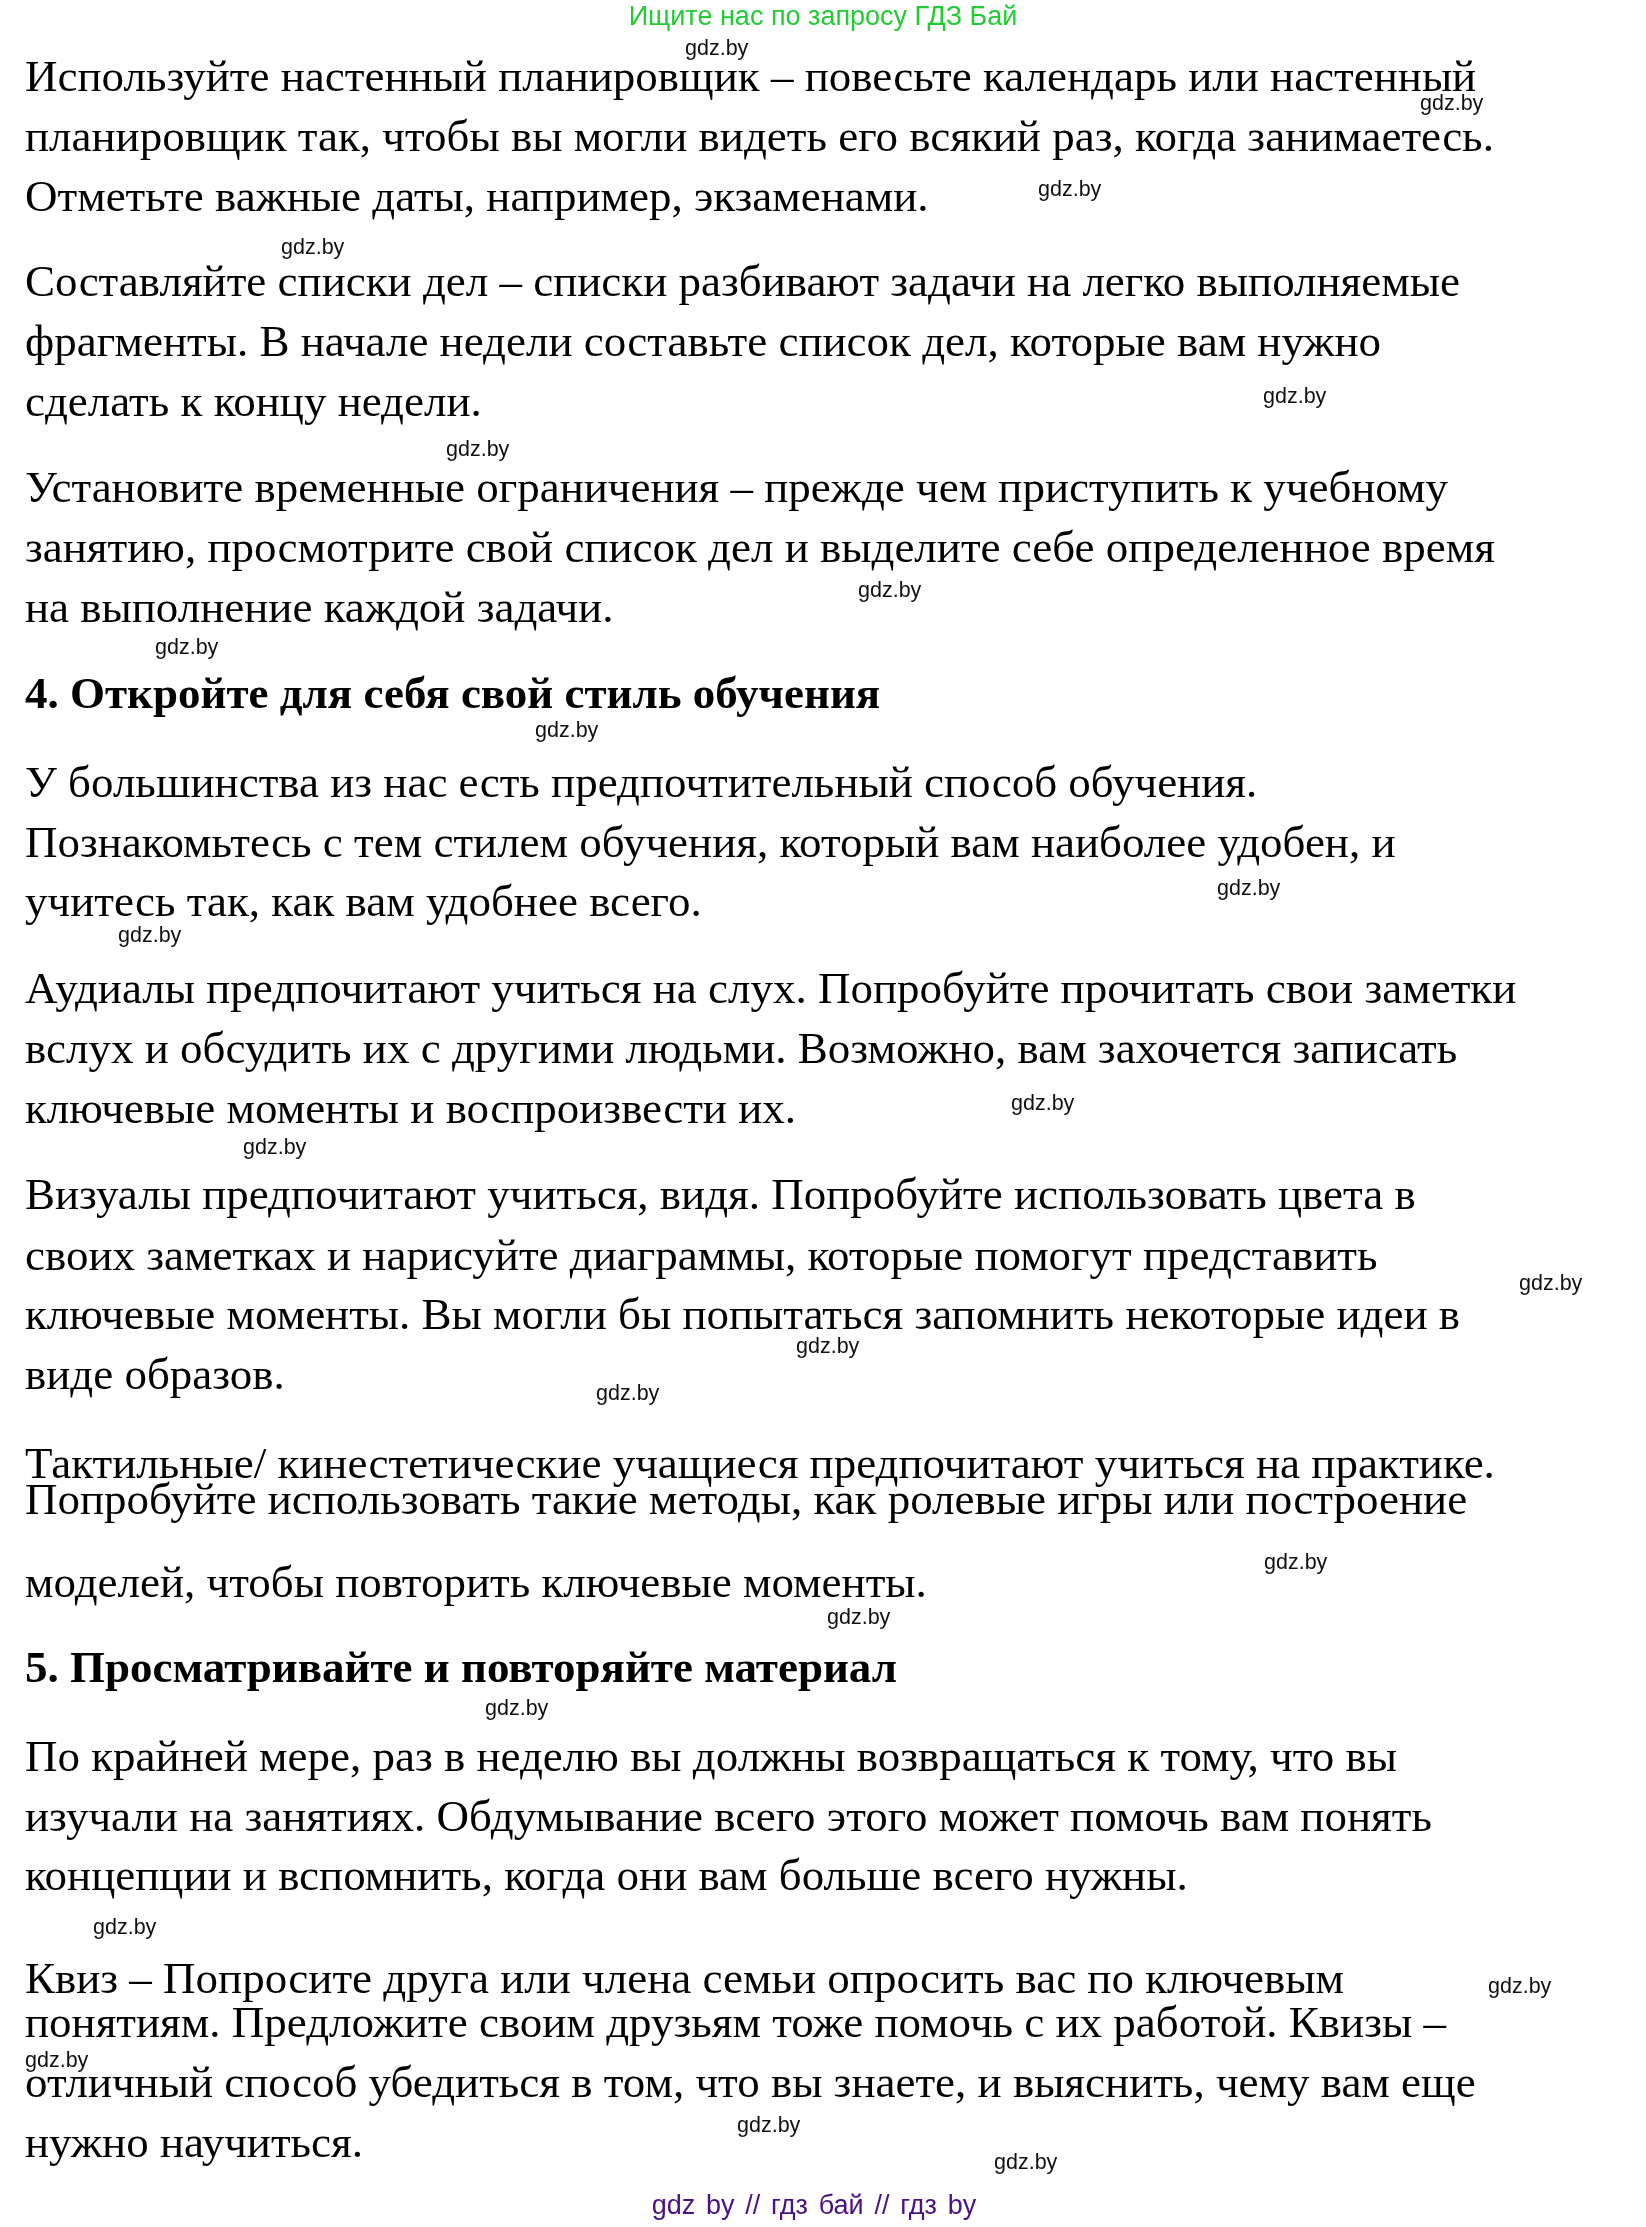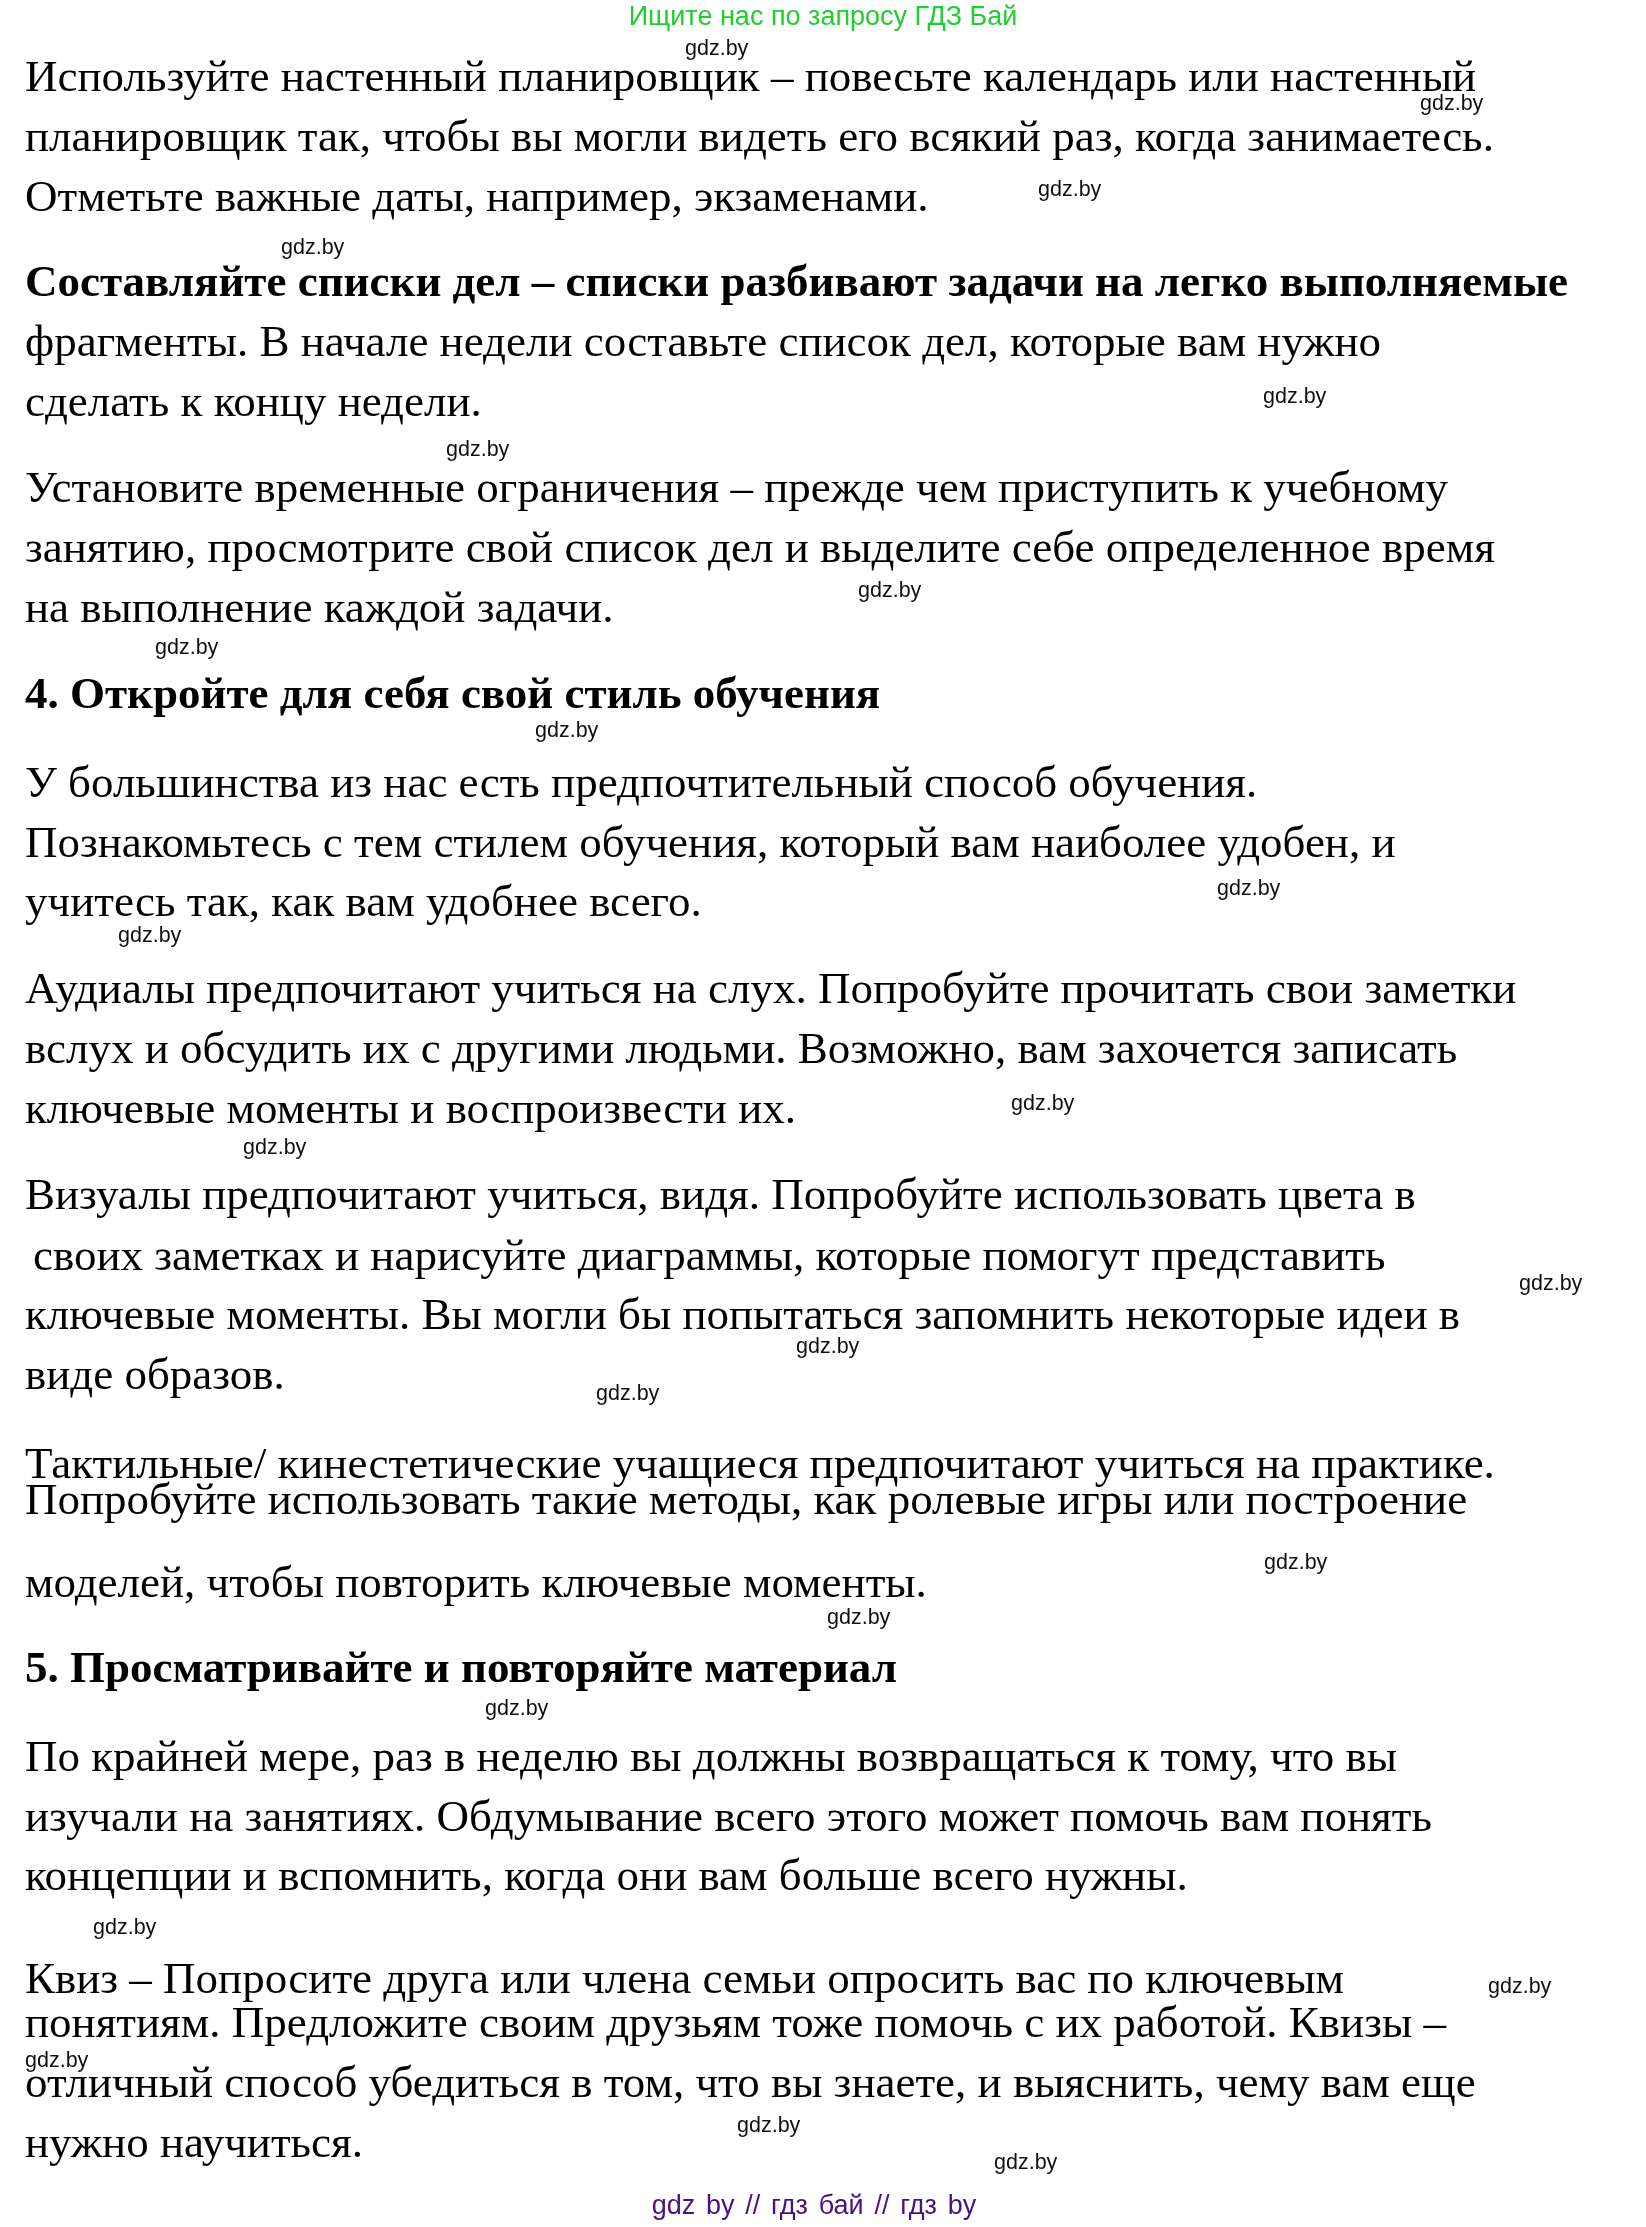--- a/index.html
+++ b/index.html
@@ -27,35 +27,35 @@
 </style>
 </head>
 <body>
 
 <div class="header">Ищите нас по запросу ГДЗ Бай</div>
 
 <div id="content">
     <div class="line" style="top: 51px;">Используйте настенный планировщик – повесьте календарь или настенный</div>
     <div class="line" style="top: 111px;">планировщик так, чтобы вы могли видеть его всякий раз, когда занимаетесь.</div>
     <div class="line" style="top: 171px;">Отметьте важные даты, например, экзаменами.</div>
-    <div class="line" style="top: 256px; font-weight: bold;">Составляйте списки дел – списки разбивают задачи на легко выполняемые</div>
+    <div class="line" style="top: 256px;">Составляйте списки дел – списки разбивают задачи на легко выполняемые</div>
     <div class="line" style="top: 316px;">фрагменты. В начале недели составьте список дел, которые вам нужно</div>
     <div class="line" style="top: 376px;">сделать к концу недели.</div>
     <div class="line" style="top: 462px;">Установите временные ограничения – прежде чем приступить к учебному</div>
     <div class="line" style="top: 522px;">занятию, просмотрите свой список дел и выделите себе определенное время</div>
     <div class="line" style="top: 582px;">на выполнение каждой задачи.</div>
     <div class="line heading" style="top: 668px;">4. Откройте для себя свой стиль обучения</div>
     <div class="line" style="top: 757px;">У большинства из нас есть предпочтительный способ обучения.</div>
     <div class="line" style="top: 817px;">Познакомьтесь с тем стилем обучения, который вам наиболее удобен, и</div>
     <div class="line" style="top: 876px;">учитесь так, как вам удобнее всего.</div>
     <div class="line" style="top: 963px;">Аудиалы предпочитают учиться на слух. Попробуйте прочитать свои заметки</div>
     <div class="line" style="top: 1023px;">вслух и обсудить их с другими людьми. Возможно, вам захочется записать</div>
     <div class="line" style="top: 1083px;">ключевые моменты и воспроизвести их.</div>
     <div class="line" style="top: 1169px;">Визуалы предпочитают учиться, видя. Попробуйте использовать цвета в</div>
-    <div class="line" style="top: 1230px; margin-left: 8px;">своих заметках и нарисуйте диаграммы, которые помогут представить</div>
+    <div class="line" style="top: 1230px;">своих заметках и нарисуйте диаграммы, которые помогут представить</div>
     <div class="line" style="top: 1289px;">ключевые моменты. Вы могли бы попытаться запомнить некоторые идеи в</div>
     <div class="line" style="top: 1349px;">виде образов.</div>
     <div class="line" style="top: 1438px;">Тактильные/ кинестетические учащиеся предпочитают учиться на практике.</div>
     <div class="line" style="top: 1474px; text-align: center;">Попробуйте использовать такие методы, как ролевые игры или построение</div>
     <div class="line" style="top: 1557px;">моделей, чтобы повторить ключевые моменты.</div>
     <div class="line heading" style="top: 1642px;">5. Просматривайте и повторяйте материал</div>
     <div class="line" style="top: 1731px;">По крайней мере, раз в неделю вы должны возвращаться к тому, что вы</div>
     <div class="line" style="top: 1791px;">изучали на занятиях. Обдумывание всего этого может помочь вам понять</div>
     <div class="line" style="top: 1850px;">концепции и вспомнить, когда они вам больше всего нужны.</div>
     <div class="line" style="top: 1937px; margin-top: 16px;">Квиз – Попросите друга или члена семьи опросить вас по ключевым</div>

